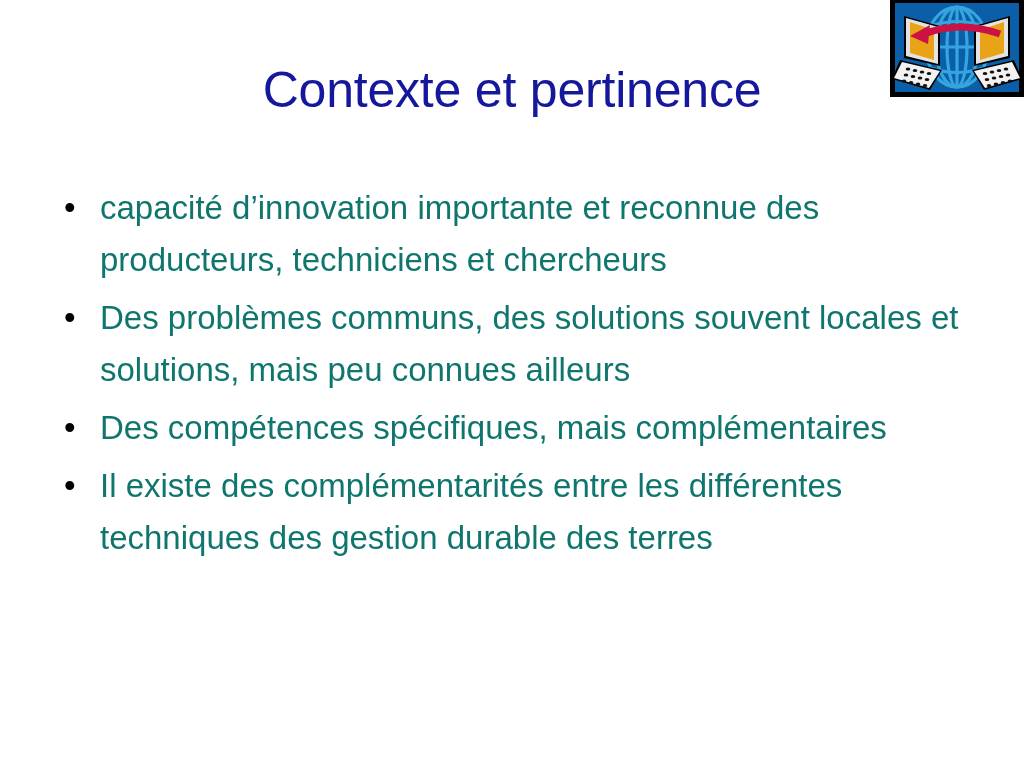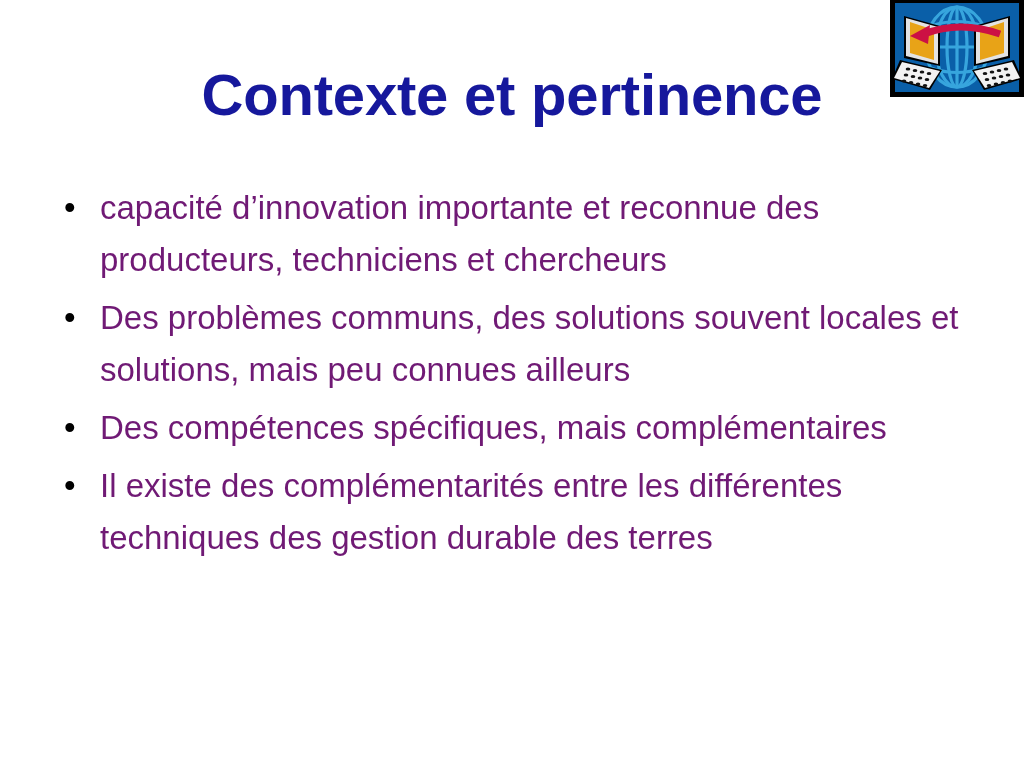--- a/index.html
+++ b/index.html
@@ -32,22 +32,22 @@
   }
   .logo svg { display: block; width: 100%; height: 100%; }
 
   
   .title {
     position: absolute;
     left: 0px;
     top: 62px;
     width: 1024px;
     text-align: center;
-    font-size: 58px;
-    font-weight: bold;
+    font-size: 50px;
+    font-weight: normal;
     color: #16189c;
     letter-spacing: -0.2px;
     line-height: 1.15;
     white-space: nowrap;
   }
 
   
   .body-list {
     position: absolute;
     left: 52px;
@@ -66,21 +66,21 @@
     line-height: 52px;
     color: #000000;
     text-align: left;
     padding-left: 12px;
     box-sizing: border-box;
   }
   .bullet-text {
     flex: 1 1 auto;
     font-size: 33px;
     line-height: 52px;
-    color: #701a75;
+    color: #0f766e;
     max-width: 890px;
   }
 </style>
 </head>
 <body>
 
 <div class="slide">
 
   <div class="logo">
     <svg viewBox="0 0 134 97" xmlns="http://www.w3.org/2000/svg">

